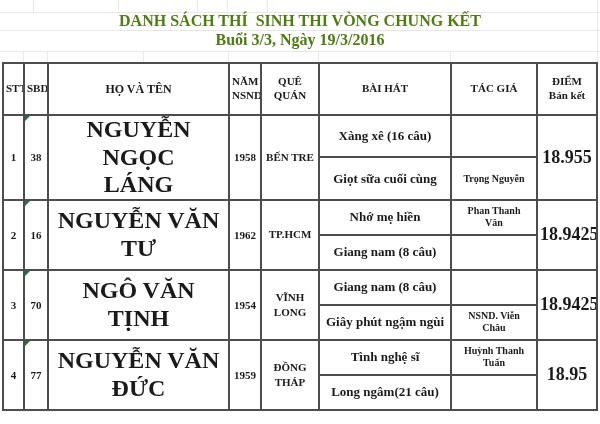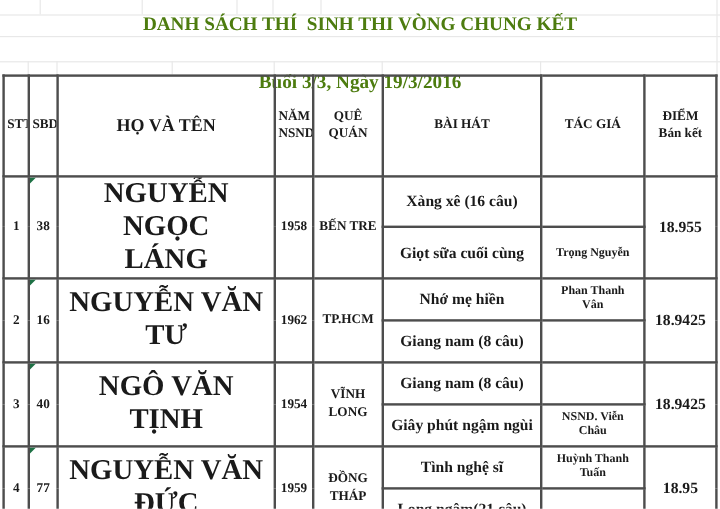--- a/index.html
+++ b/index.html
@@ -15,45 +15,45 @@
   .gl-h{position:absolute;left:0;width:600px;height:1px;background:#e8e8e8;}
   .gl-v{position:absolute;width:1px;background:#e8e8e8;}
 
   
   .title-line{
     position:absolute;left:0;width:600px;
     text-align:center;font-weight:bold;color:#4d7c0f;
     white-space:pre;
   }
   .title-1{top:11px;height:19px;line-height:19px;font-size:16px;}
-  .title-2{top:30px;height:20px;line-height:20px;font-size:16px;margin-top:29px;}
+  .title-2{top:30px;height:20px;line-height:20px;font-size:16px;}
 
   
   table.main{
     position:absolute;left:2px;top:62px;
     width:594px;
     border-collapse:collapse;table-layout:fixed;
   }
   table.main td{
     border:2px solid #4d4d4d;
     text-align:center;vertical-align:middle;
     font-weight:bold;color:#1a1a1a;
     padding:0 2px;overflow:hidden;
   }
-  tr.h-header{height:84px;}
+  tr.h-header{height:52px;}
   tr.sub{height:35px;}
 
   td.hdr{font-size:11px;line-height:1.25;white-space:pre-line;}
   td.c-stt,td.c-sbd{font-size:11px;}
   td.c-name{font-size:24px;line-height:1.15;white-space:pre-line;}
   td.c-year{font-size:11px;}
   td.c-home{font-size:11px;line-height:1.35;white-space:pre-line;}
   td.c-song{font-size:13px;white-space:nowrap;}
   td.c-comp{font-size:10px;line-height:1.2;white-space:pre-line;}
-  td.c-score{font-size:13px;}
+  td.c-score{font-size:18px;}
 
   
   td.sub-top{border-bottom-width:1px;margin-top:12px;}
   td.sub-bot{border-top-width:1px;}
 
   
   td.c-sbd{position:relative;}
   .tri{
     position:absolute;top:0;left:0;width:0;height:0;
     border-top:5px solid #1e7145;border-right:5px solid transparent;
@@ -92,21 +92,21 @@
       <col style="width:58px">
         <col style="width:132px">
         <col style="width:86px">
         <col style="width:60px">
     </colgroup>
 
     <tbody>
         <tr class="h-header">
       <td class="hdr">STT</td>
       <td class="hdr">SBD</td>
-      <td class="hdr" style="font-size:15px">HỌ VÀ TÊN</td>
+      <td class="hdr" style="font-size:12px">HỌ VÀ TÊN</td>
       <td class="hdr">NĂM
 NSND</td>
       <td class="hdr">QUÊ QUÁN</td>
       <td class="hdr">BÀI HÁT</td>
       <td class="hdr">TÁC GIÁ</td>
       <td class="hdr">ĐIỂM
 Bán kết</td>
     </tr>
 
     <tr class="sub">
@@ -136,21 +136,21 @@
 Vân</td>
       <td class="c-score" rowspan="2">18.9425</td>
     </tr>
     <tr class="sub">
       <td class="c-song sub-bot">Giang nam (8 câu)</td>
       <td class="c-comp sub-bot"></td>
     </tr>
 
     <tr class="sub">
       <td class="c-stt" rowspan="2">3</td>
-      <td class="c-sbd" rowspan="2"><span class="tri"></span><span>40</span></td>
+      <td class="c-sbd" rowspan="2"><span class="tri"></span><span>70</span></td>
       <td class="c-name" rowspan="2">NGÔ VĂN TỊNH</td>
       <td class="c-year" rowspan="2">1954</td>
       <td class="c-home" rowspan="2">VĨNH
 LONG</td>
       <td class="c-song sub-top">Giang nam (8 câu)</td>
       <td class="c-comp sub-top"></td>
       <td class="c-score" rowspan="2">18.9425</td>
     </tr>
     <tr class="sub">
       <td class="c-song sub-bot">Giây phút ngậm ngùi</td>

